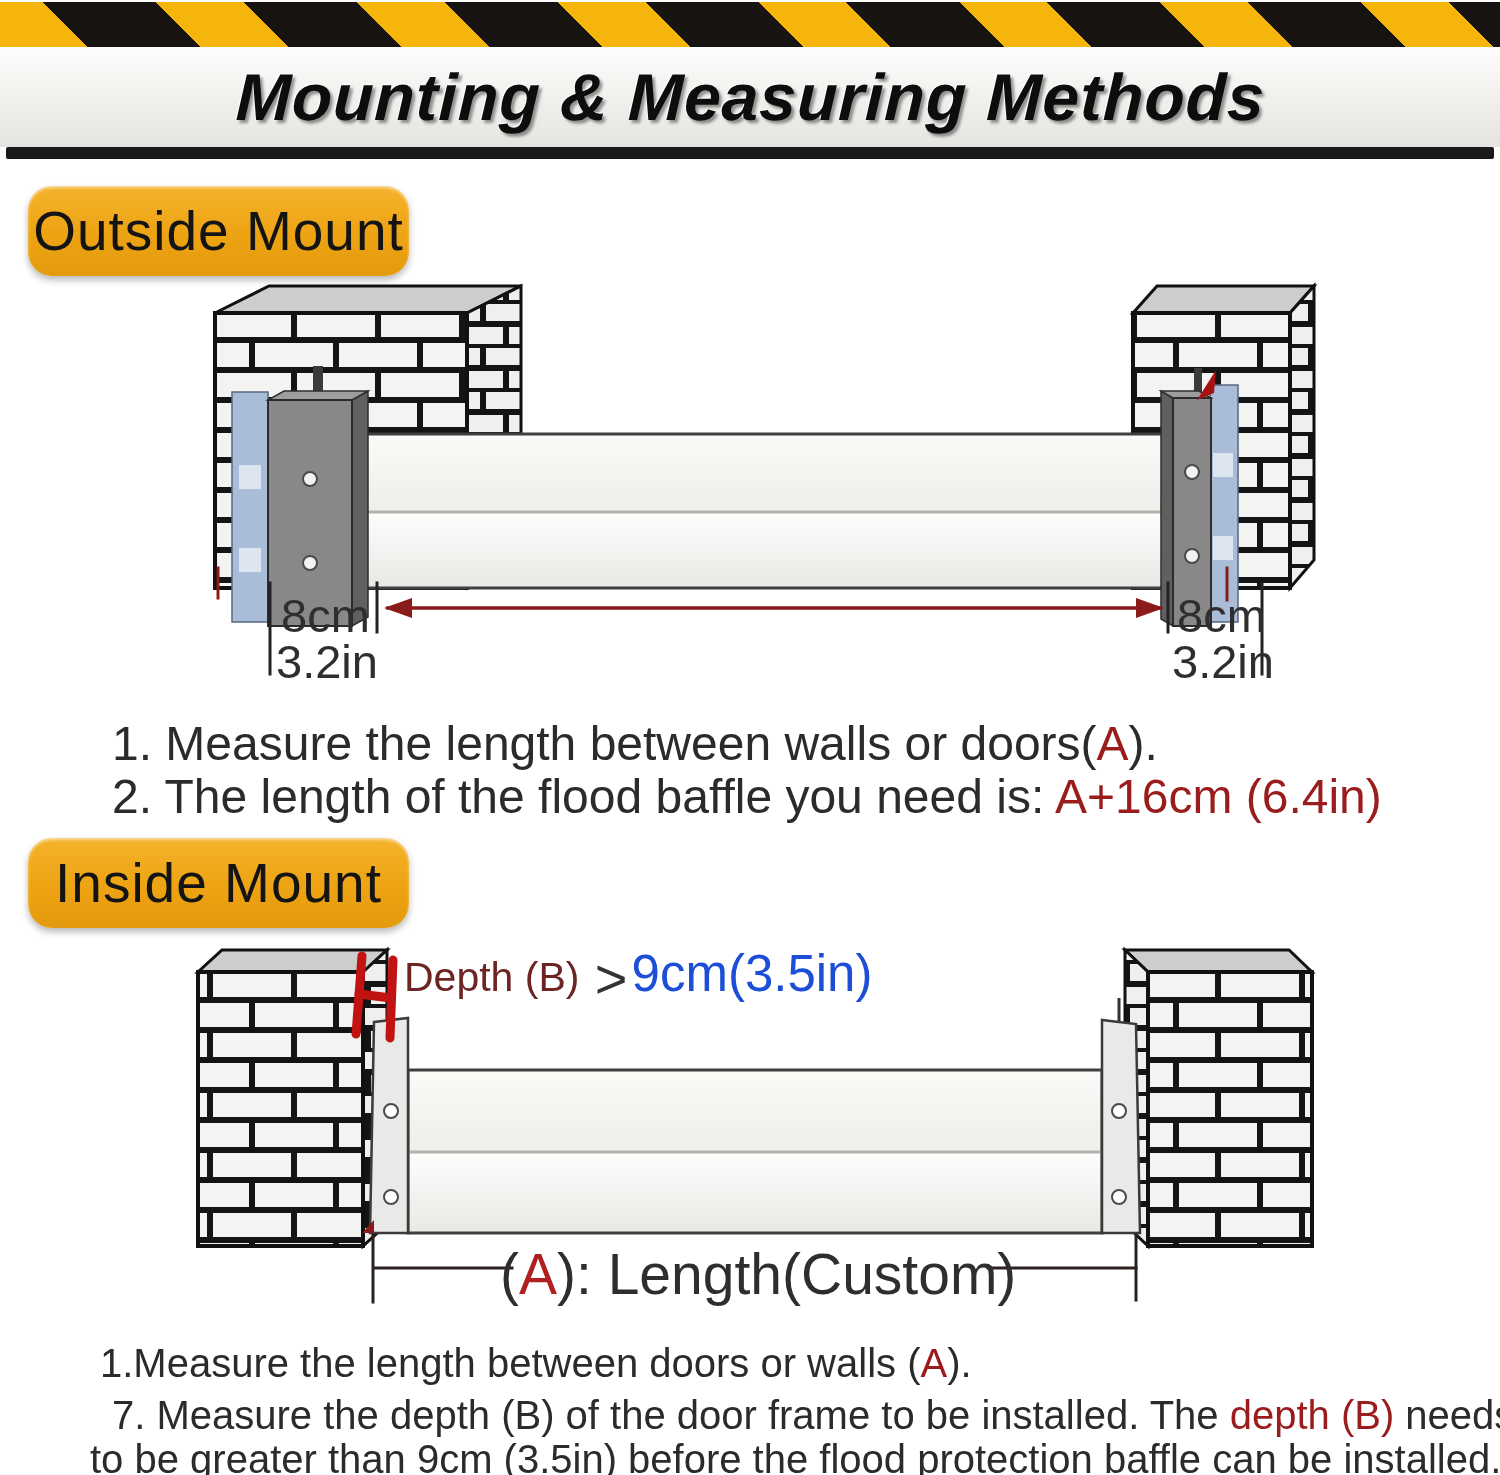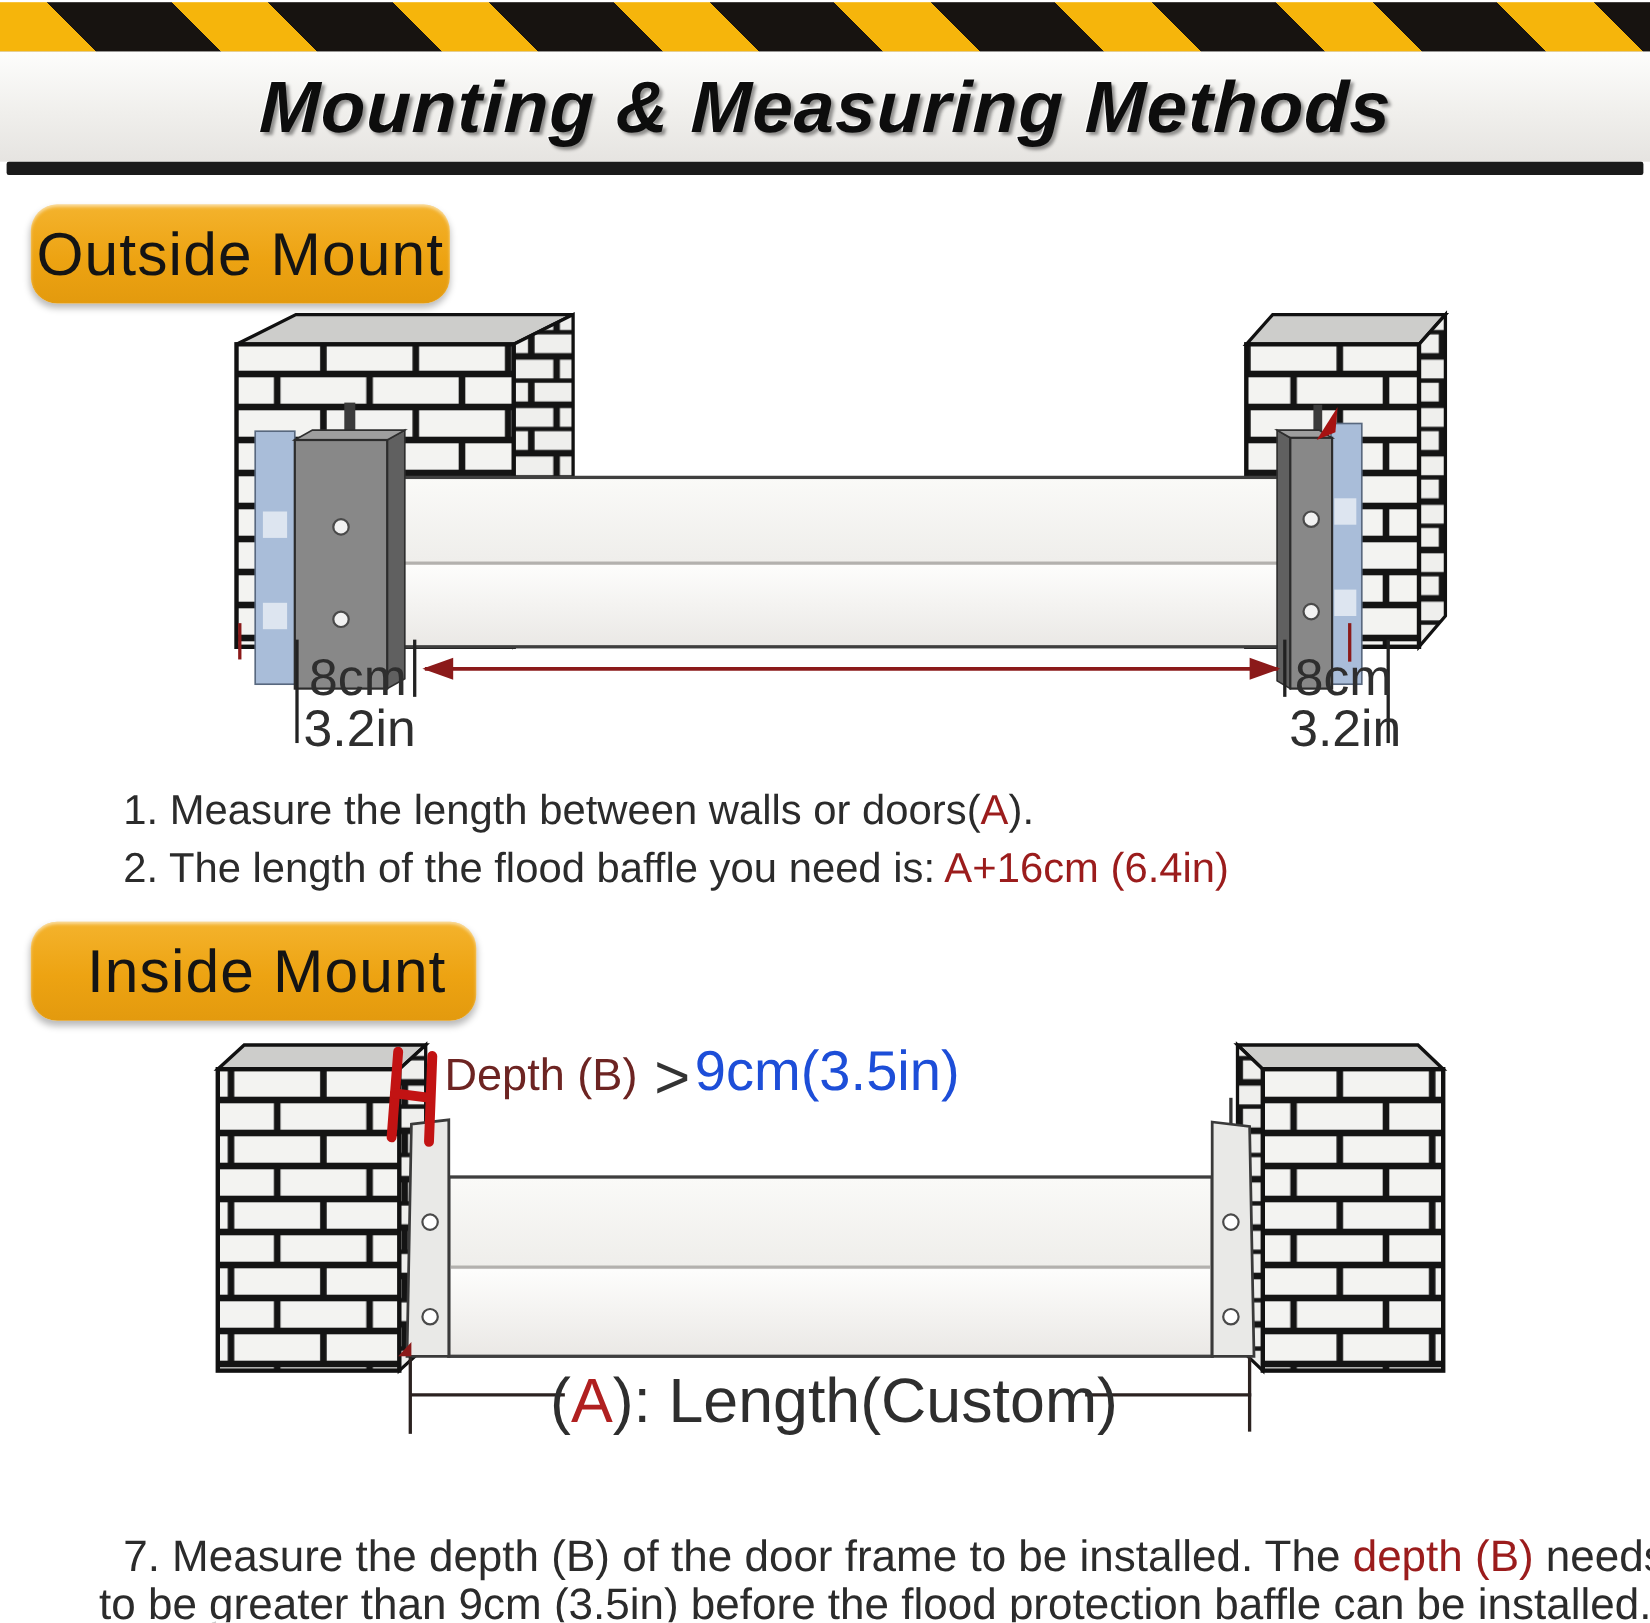--- a/index.html
+++ b/index.html
@@ -30,33 +30,33 @@
   }
   
   .badge{
     position:absolute;width:381px;height:90px;border-radius:24px;
     background:linear-gradient(180deg,#f4b32d 0%,#eda312 55%,#e39a0e 100%);
     box-shadow:0 4px 7px rgba(0,0,0,.28), inset 0 2px 3px rgba(255,255,255,.55);
     display:flex;align-items:center;justify-content:center;
     font-size:55px;color:#141414;letter-spacing:1px;
   }
   .badge-outside{top:186px;left:28px;}
-  .badge-inside{top:838px;left:28px;padding-left:24px;}
+  .badge-inside{top:838px;left:28px;}
   
   .diagram{position:absolute;left:0;}
   .d1{top:280px;}
   .d2{top:940px;}
   
   .dim-text{position:absolute;font-size:47px;color:#2e2e2e;white-space:nowrap;line-height:1;}
   .span-label{
     position:absolute;top:631px;left:405px;font-size:44px;color:#2e2e2e;
     white-space:nowrap;line-height:1;
   }
   .span-label .red-a{color:#9b1c1c;font-weight:bold;font-size:49px;}
-  .step{position:absolute;font-size:38px;color:#2b2b2b;white-space:nowrap;line-height:1.15;}
+  .step{position:absolute;font-size:48px;color:#2b2b2b;white-space:nowrap;line-height:1.15;}
   .step-b{font-size:40px;}
   .red{color:#9b1c1c;}
   .depth-label{position:absolute;top:948px;left:404px;white-space:nowrap;line-height:1;}
   .depth-label .depth-b{font-size:41px;color:#6d2422;}
   .depth-label .gt{font-size:56px;color:#333333;vertical-align:-7px;padding:0 4px;}
   .depth-label .depth-val{font-size:51px;color:#1d4ed8;}
   .dim-a-label{
     position:absolute;top:1246px;left:500px;width:500px;text-align:center;
     font-size:57px;color:#2e2e2e;white-space:nowrap;line-height:1;
   }
@@ -222,20 +222,23 @@
     </g>
   </svg>
 
   <div class="depth-label">
     <span class="depth-b">Depth (B) </span><span class="gt">&gt;</span><span class="depth-val">9cm(3.5in)</span>
   </div>
   <div class="dim-a-label">
     <span>(</span><span class="red-a">A</span><span>): Length(Custom)</span>
   </div>
 
+  <div class="step step-b" style="top:1340px;left:100px;">
+    <span>1.Measure the length between doors or walls (</span><span class="red">A</span><span>).</span>
+  </div>
   <div class="step step-b" style="top:1392px;left:112px;">
     <span>7. Measure the depth (B) of the door frame to be installed. The </span><span class="red">depth (B)</span><span> needs</span>
   </div>
   <div class="step step-b" style="top:1436px;left:90px;">
     <span>to be greater than 9cm (3.5in) before the flood protection baffle can be installed.</span>
   </div>
 
 </div>
 
 </body></html>

